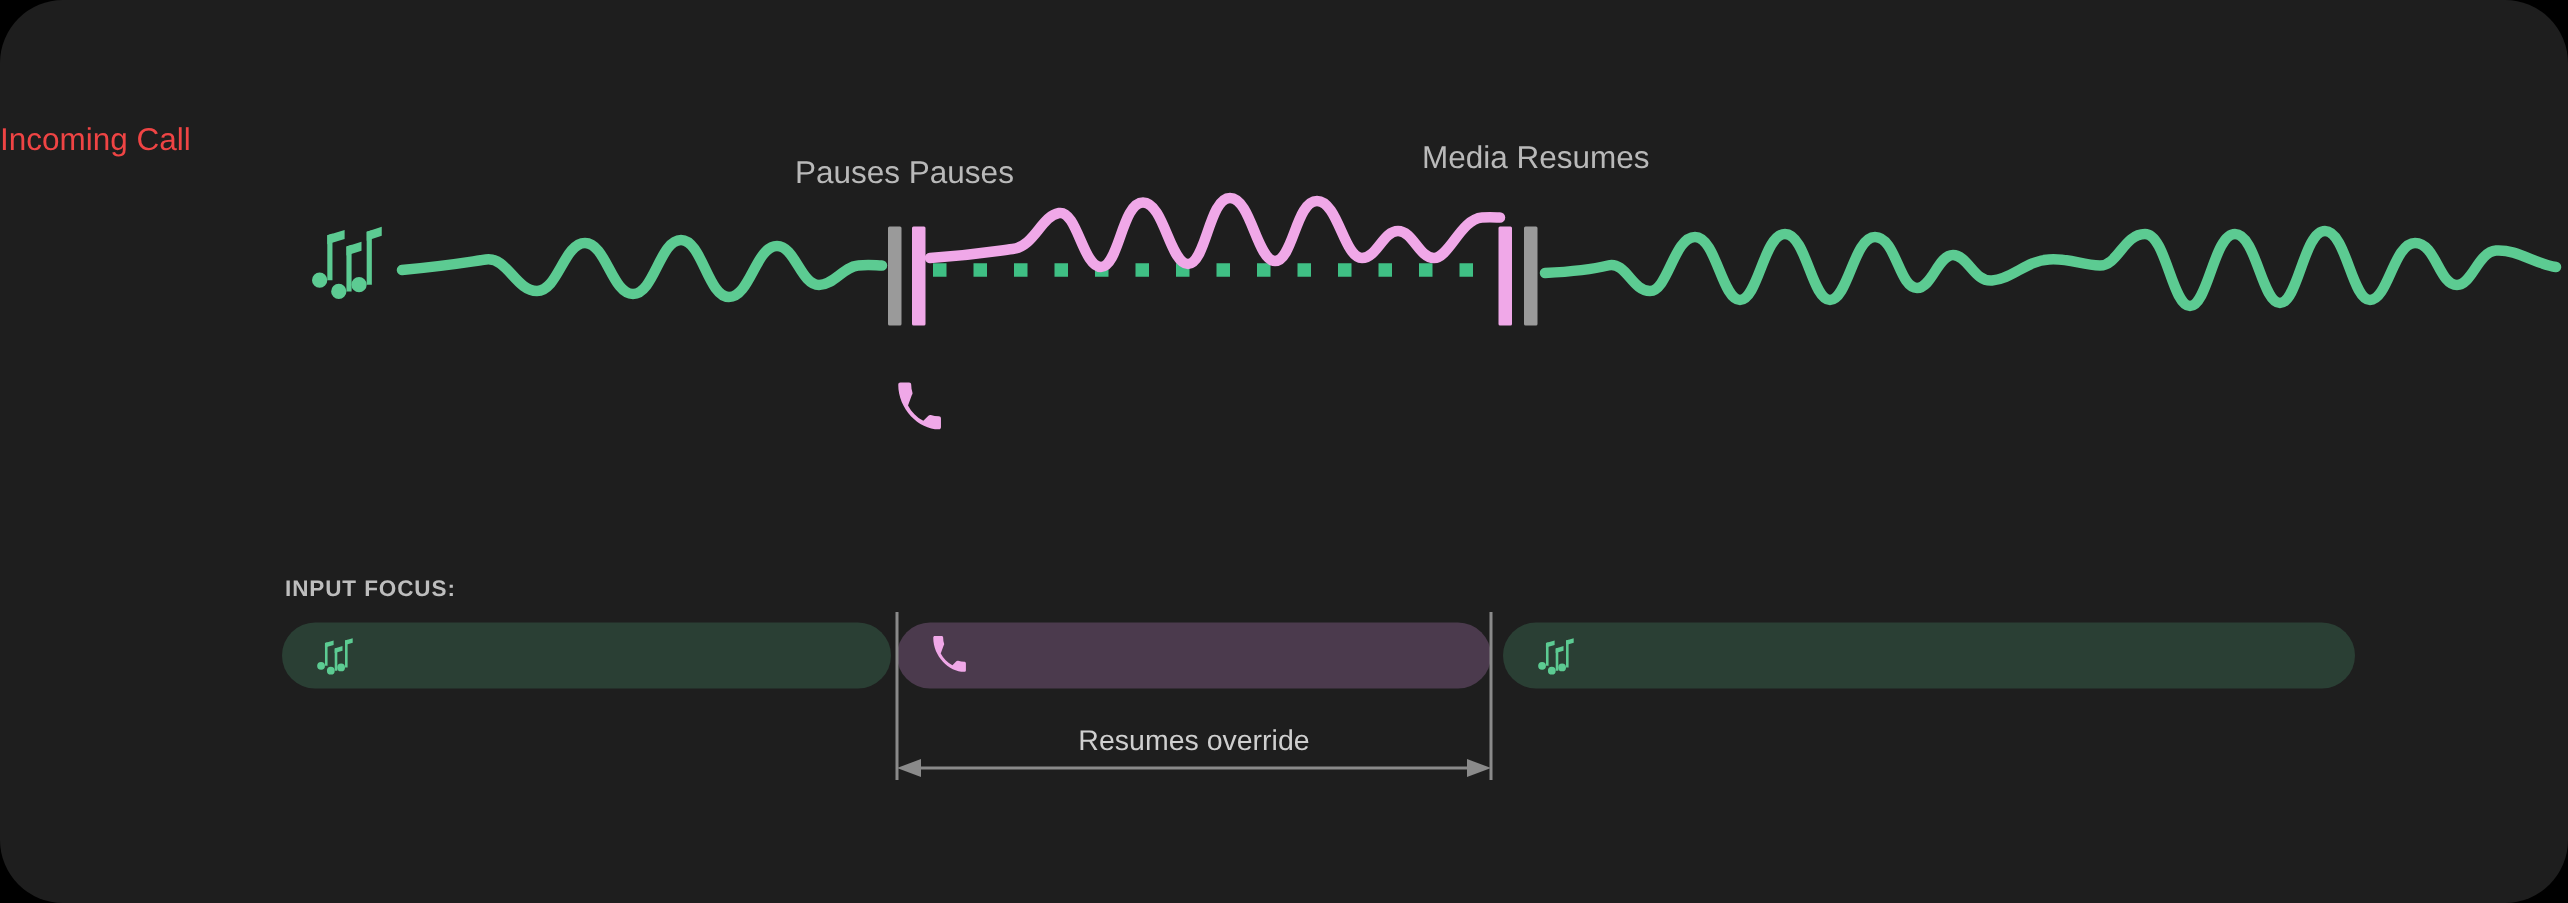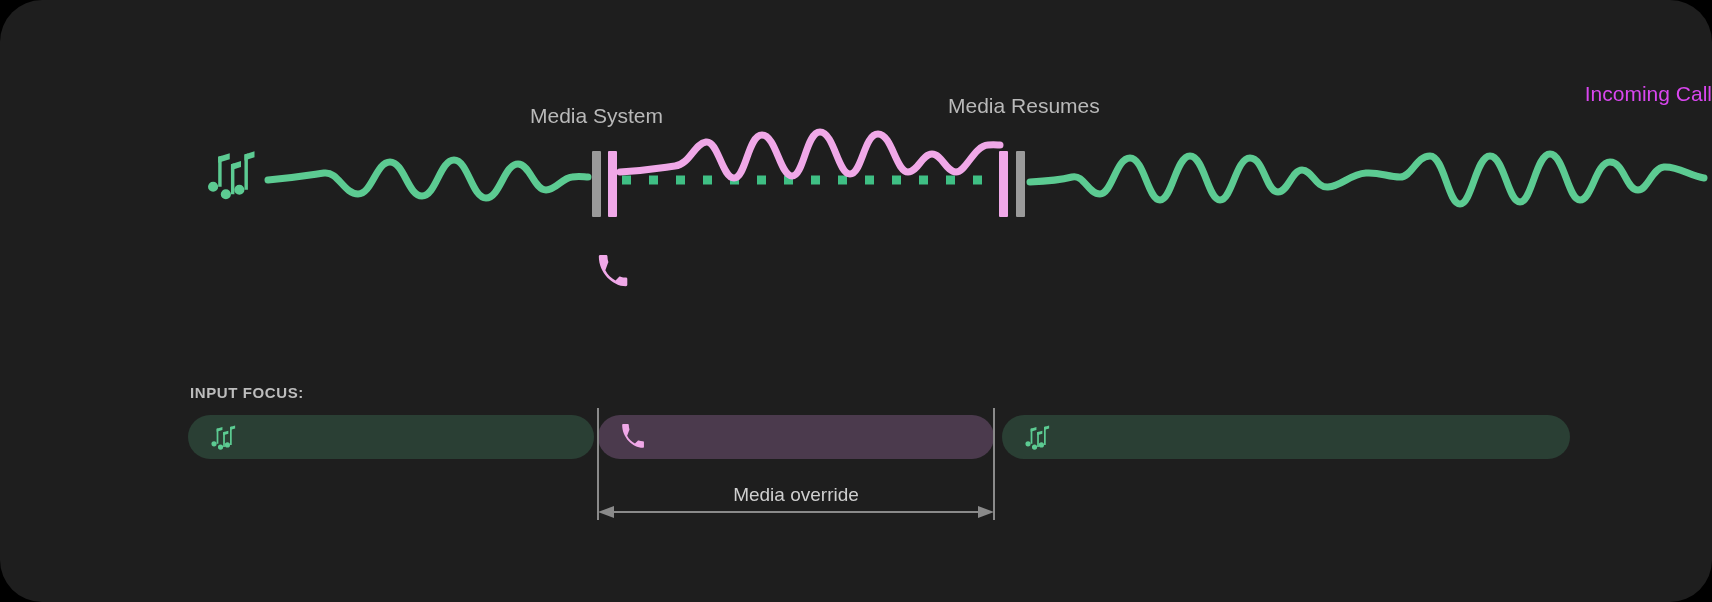--- a/index.html
+++ b/index.html
@@ -31,24 +31,24 @@
   }
 
   
   .lbl {
     position: absolute;
     white-space: nowrap;
     font-weight: 400;
   }
   #incoming-call-label {
     left: 0; right: 0;
-    text-align: right;
+    text-align: left;
     top: 82px;
     font-size: 21px;
-    color: #d946ef;
+    color: #ef4444;
   }
   #media-pauses-label {
     left: 530px;
     top: 104px;
     font-size: 21px;
     color: #b9b9b9;
   }
   #media-resumes-label {
     left: 948px;
     top: 94px;
@@ -132,21 +132,21 @@
     color: #cfcfcf;
   }
 </style>
 </head>
 <body>
 
 <div id="stage">
   <div id="panel">
 
     <div class="lbl" id="incoming-call-label">Incoming Call</div>
-    <div class="lbl" id="media-pauses-label">Media System</div>
+    <div class="lbl" id="media-pauses-label">Pauses Pauses</div>
     <div class="lbl" id="media-resumes-label">Media Resumes</div>
 
     <svg id="waveform-area" viewBox="0 0 1712 110" width="1712" height="110">
 
       <g transform="translate(205,30) scale(1.5)">
         <path d="M2 24.5 a3.4 3.4 0 1 0 6.8 0 a3.4 3.4 0 1 0 -6.8 0 Z" fill="#5ccb92"></path>
         <path d="M8.8 24.5 L8.8 4.5 L11.1 3.8 L11.1 24.5 Z" fill="#5ccb92"></path>
         <path d="M8.8 4.5 L16.5 2.2 L16.5 6.2 L8.8 8.5 Z" fill="#5ccb92"></path>
         <path d="M10.5 29.5 a3.4 3.4 0 1 0 6.8 0 a3.4 3.4 0 1 0 -6.8 0 Z" fill="#5ccb92"></path>
         <path d="M17.3 29.5 L17.3 9.5 L19.6 8.8 L19.6 29.5 Z" fill="#5ccb92"></path>
@@ -257,16 +257,16 @@
     </div>
 
     <svg id="override-area" viewBox="0 0 412 120" width="412" height="120">
       <line x1="8" y1="0" x2="8" y2="112" stroke="#8a8a8a" stroke-width="2"></line>
       <line x1="404" y1="0" x2="404" y2="112" stroke="#8a8a8a" stroke-width="2"></line>
       <line x1="14" y1="104" x2="398" y2="104" stroke="#8a8a8a" stroke-width="2"></line>
       <polygon points="8,104 24,98 24,110" fill="#8a8a8a"></polygon>
       <polygon points="404,104 388,98 388,110" fill="#8a8a8a"></polygon>
     </svg>
 
-    <div id="system-override-label">Media override</div>
+    <div id="system-override-label">Resumes override</div>
 
   </div>
 </div>
 
 </body></html>

